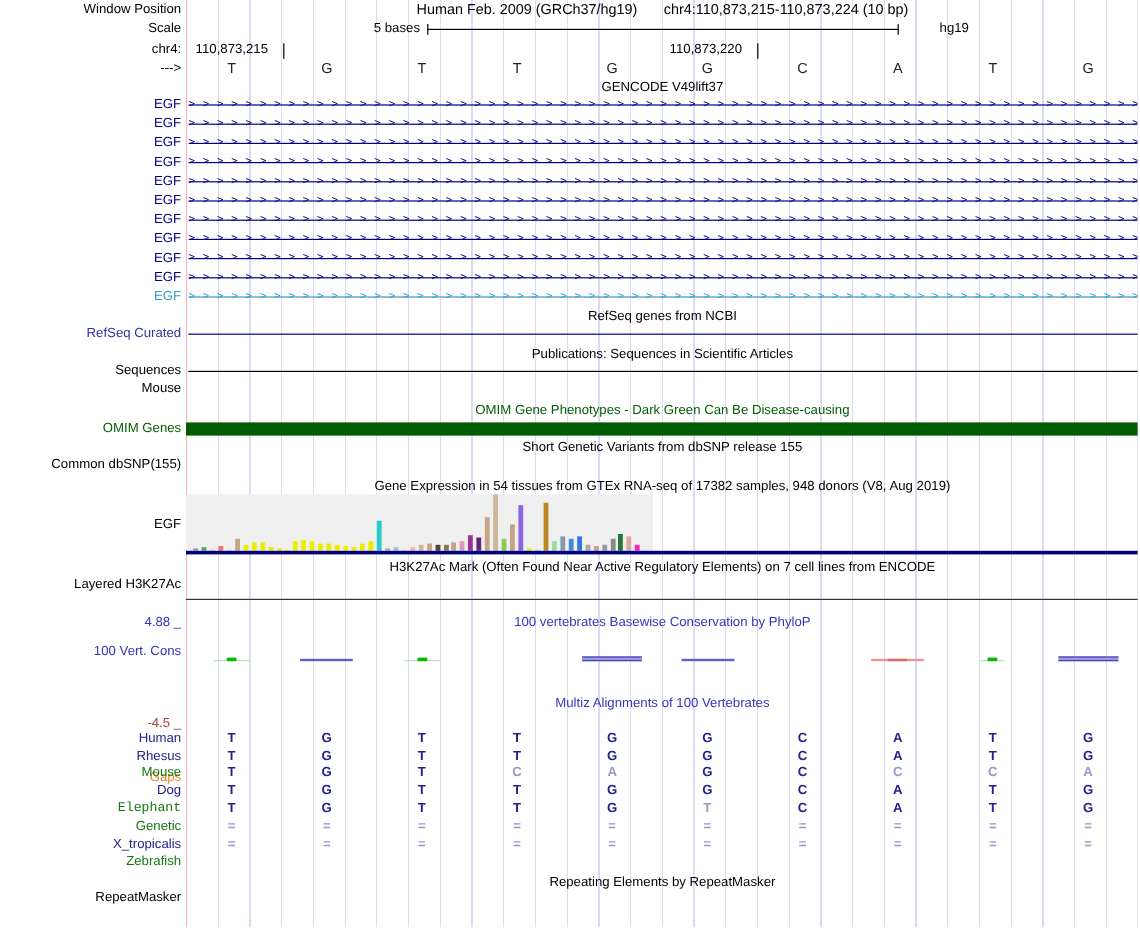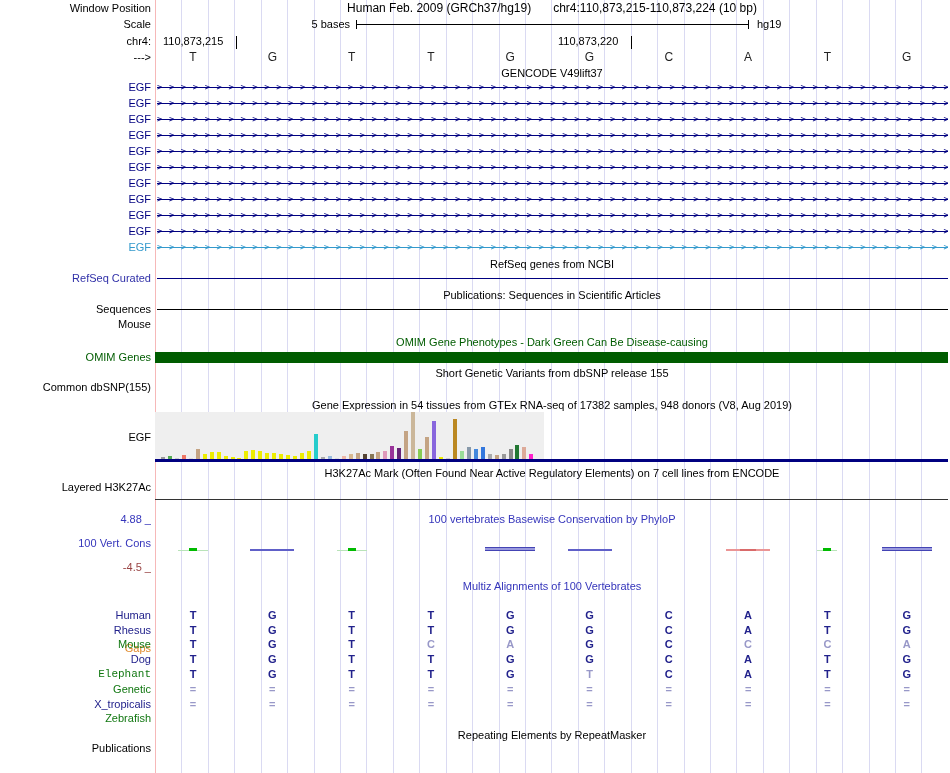--- a/index.html
+++ b/index.html
@@ -13,21 +13,21 @@
   .abs{position:absolute;line-height:13px;white-space:nowrap;}
   .hline{position:absolute;height:1px;background:#000;}
   .vtick{position:absolute;width:1px;background:#000;}
   .base{position:absolute;width:80px;text-align:center;font-size:12px;color:#222;line-height:13px;}
   .arrow-row{position:absolute;left:157px;width:791px;height:13px;overflow:hidden;
              font-family:"DejaVu Sans Mono",monospace;font-size:9px;letter-spacing:6.5px;
              line-height:13px;white-space:nowrap;}
   .arrow-row::before{content:"";position:absolute;left:0;right:0;top:6px;height:1px;background:currentColor;}
   .title-blue{color:#3535bb;}
   .omim-green{color:#005c00;}
-  .dark-red{color:#994444;}
+  .dark-red{color:#994444;margin-top:36px;}
   .gaps-orange{color:#e0892b;margin-top:48px;}
   .gtex-chart{position:absolute;left:155px;top:412px;width:389px;height:47px;background:#efefef;}
   .gtex-bar{position:absolute;bottom:0;width:4px;}
   .align-cell{position:absolute;width:80px;text-align:center;font-weight:bold;font-size:11px;line-height:13px;}
   .hdr-title{font-size:12px;}
 </style>
 </head>
 <body>
 
 <div id="browser">
@@ -37,21 +37,21 @@
   <div class="lbl" style="top:2px">Window Position</div>
   <div class="ctitle hdr-title" style="top:2px">
     <span>Human Feb. 2009 (GRCh37/hg19)</span><span style="display:inline-block;width:22px"></span><span>chr4:110,873,215-110,873,224 (10 bp)</span>
   </div>
 
   <div class="lbl" style="top:18px">Scale</div>
   <div class="abs" style="left:250px;top:18px;width:100px;text-align:right">5 bases</div>
   <div class="hline" style="left:356px;top:24px;width:393px"></div>
   <div class="vtick" style="left:356px;top:20px;height:9px"></div>
   <div class="vtick" style="left:748px;top:20px;height:9px"></div>
-  <div class="abs" style="left:757px;top:18px">hg19</div>
+  <div class="abs" style="left:783px;top:18px">hg19</div>
 
   <div class="lbl" style="top:35px">chr4:</div>
   <div class="abs" style="left:163px;top:35px">110,873,215</div>
   <div class="vtick" style="left:236px;top:36px;height:13px"></div>
   <div class="abs" style="left:558px;top:35px">110,873,220</div>
   <div class="vtick" style="left:631px;top:36px;height:13px"></div>
 
   <div class="lbl" style="top:51px">---&gt;</div>
   <div id="bases-row">
       <div class="base" style="left: 153px; top: 51px;">T</div>
@@ -270,14 +270,14 @@
       <div class="align-cell" style="left: 470.2px; top: 697.6px; color: rgb(152, 152, 200);">=</div>
       <div class="align-cell" style="left: 549.5px; top: 697.6px; color: rgb(152, 152, 200);">=</div>
       <div class="align-cell" style="left: 628.8px; top: 697.6px; color: rgb(152, 152, 200);">=</div>
       <div class="align-cell" style="left: 708.1px; top: 697.6px; color: rgb(152, 152, 200);">=</div>
       <div class="align-cell" style="left: 787.4px; top: 697.6px; color: rgb(152, 152, 200);">=</div>
       <div class="align-cell" style="left: 866.7px; top: 697.6px; color: rgb(152, 152, 200);">=</div>
       <div class="lbl" style="top: 712.4px; color: rgb(17, 119, 17);">Zebrafish</div>
     </div>
 
   <div class="ctitle" style="top:729px">Repeating Elements by RepeatMasker</div>
-  <div class="lbl" style="top:742px">Publications</div>
+  <div class="lbl" style="top:742px">RepeatMasker</div>
 </div>
 
 </body></html>

